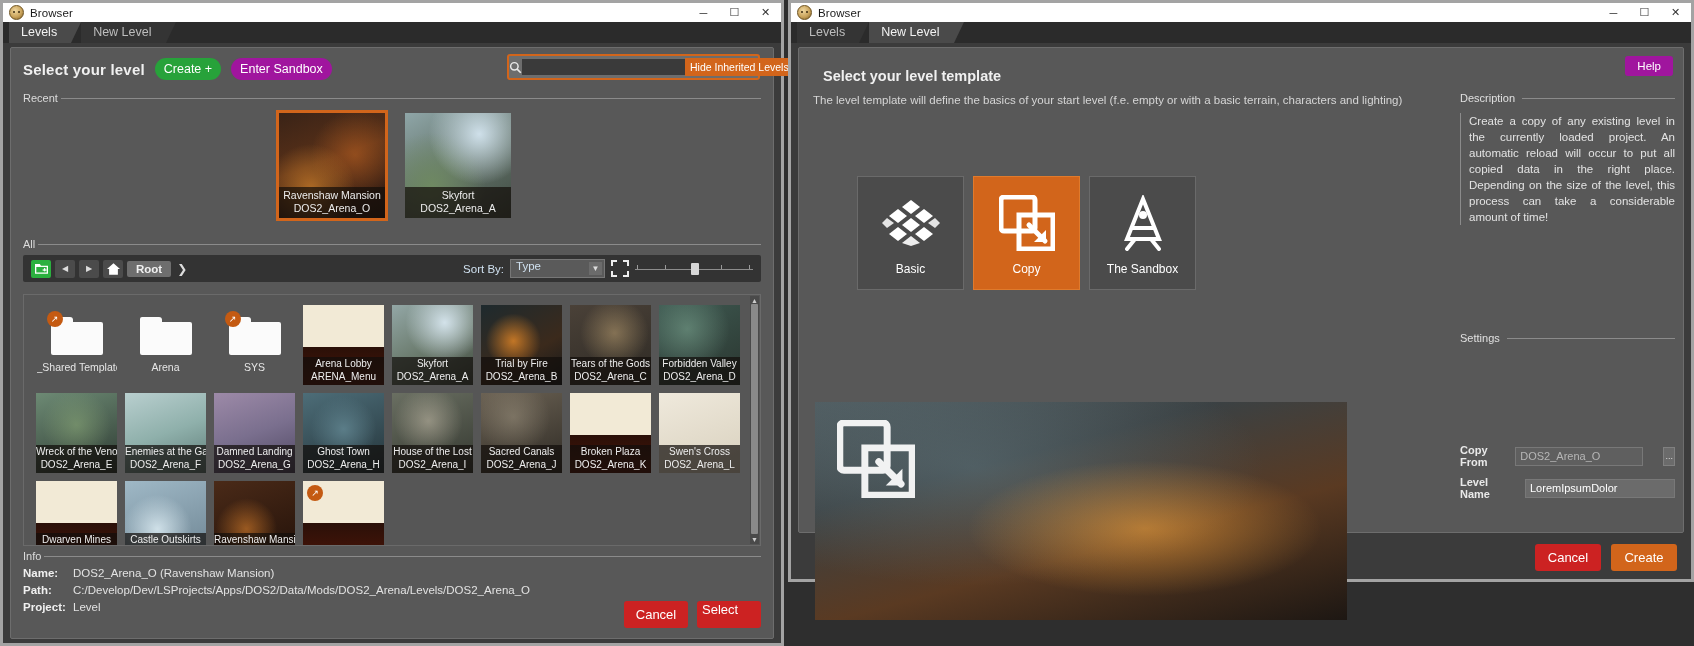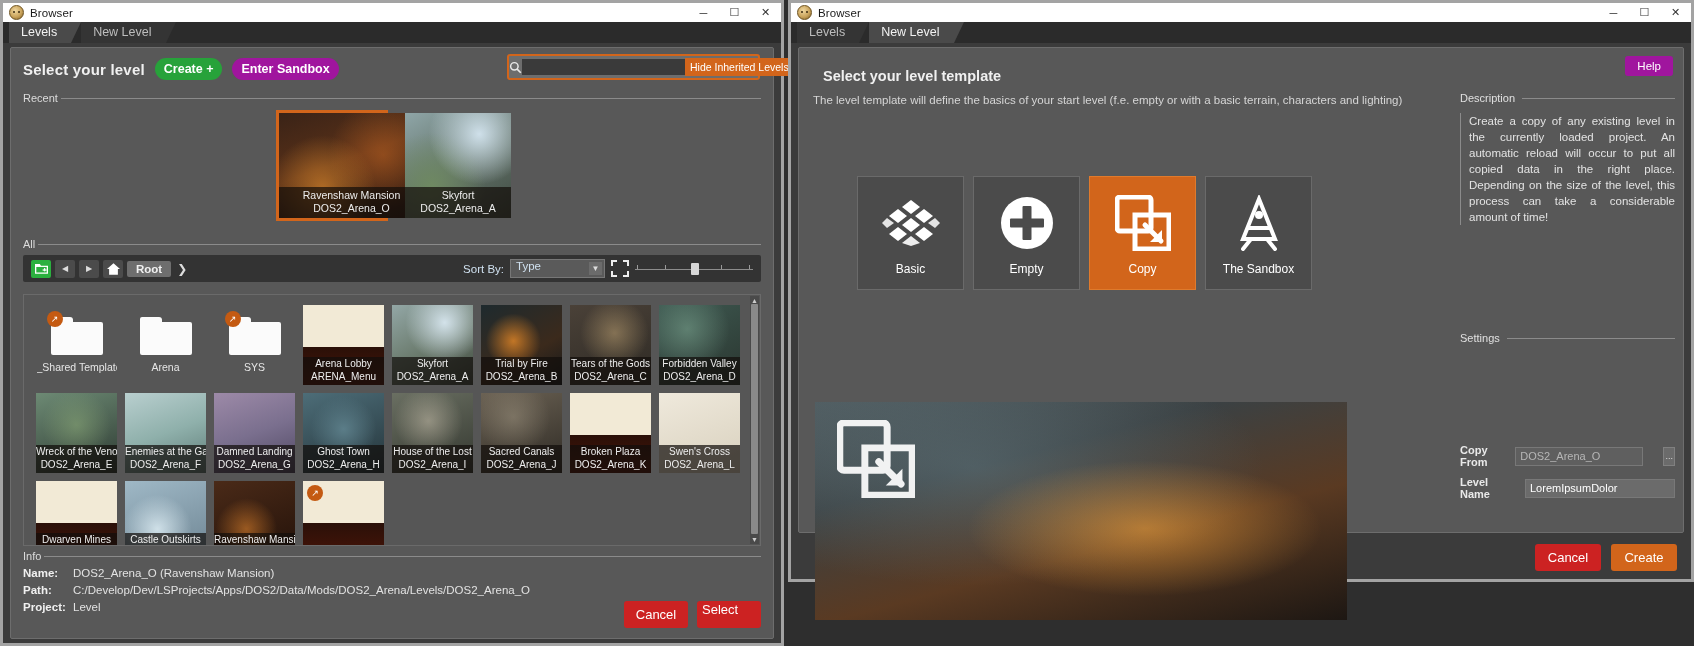--- a/index.html
+++ b/index.html
@@ -26,21 +26,21 @@
   .tab.active{background:#4a4a4a;color:#f2f2f2;}
   .tab.active:after{border-left-color:#4a4a4a;}
   .tab+.tab{margin-left:10px;}
 
   
   .body{position:absolute;left:0;right:0;top:40px;bottom:0;background:#3b3b3b;}
   .panel{position:absolute;left:7px;right:7px;top:4px;bottom:4px;background:#585858;border:1px solid #6d6d6d;border-radius:2px;}
 
   .hdr{display:flex;align-items:center;gap:10px;padding:10px 12px 4px 12px;}
   .hdr h1{margin:0;font-size:15px;font-weight:bold;color:#f0f0f0;letter-spacing:.2px;}
-  .btn{border:none;border-radius:11px;color:#fff;font-weight:bold;font-size:12.5px;padding:4px 9px;cursor:pointer;font-family:"Liberation Sans",sans-serif;}
+  .btn{border:none;border-radius:11px;color:#fff;font-weight:normal;font-size:12.5px;padding:4px 9px;cursor:pointer;font-family:"Liberation Sans",sans-serif;}
   .btn-green{background:#27a23a;}
   .btn-purple{background:#a0159e;}
 
   .searchwrap{position:absolute;right:13px;top:6px;display:flex;align-items:center;border:2px solid #d2651b;border-radius:3px;background:#6d6d6d;height:22px;width:249px;}
   .sicon{width:26px;display:flex;align-items:center;justify-content:center;color:#e4e4e4;}
   .sinput{flex:1;background:#3a3a3a;border:none;outline:none;height:16px;color:#ddd;font-size:12px;font-family:"Liberation Sans",sans-serif;padding:0 4px;}
   .hideinh{background:#d2651b;color:#fff;font-size:10.5px;padding:3px 5px;border:none;cursor:pointer;white-space:nowrap;font-family:"Liberation Sans",sans-serif;}
 
   .grouplbl{display:flex;align-items:center;gap:3px;margin:8px 12px 0 12px;font-size:11px;color:#dcdcdc;}
   .grouplbl .line{flex:1;height:1px;background:#8b8b8b;}
@@ -165,21 +165,21 @@
         <div class="grouplbl">
           <span>Recent</span>
           <span class="line"></span>
         </div>
 
         <div class="recent">
           <div class="tile sel" style="left:256px;top:3px;">
             <div class="thumb" style="background:
                  radial-gradient(circle at 30% 72%,rgba(255,160,50,.55),transparent 42%),
                  radial-gradient(circle at 72% 40%,rgba(255,130,40,.35),transparent 45%),
-                 linear-gradient(160deg,#3a2317,#5a3118 45%,#241410); padding-left: 39px;">
+                 linear-gradient(160deg,#3a2317,#5a3118 45%,#241410);">
               <div class="cap">
                 <span>Ravenshaw Mansion</span><br>
                 <span>DOS2_Arena_O</span>
               </div>
             </div>
           </div>
           <div class="tile" style="left:382px;top:3px;">
             <div class="thumb" style="background:
                  radial-gradient(circle at 70% 20%,#cfe0ea,transparent 45%),
                  radial-gradient(circle at 25% 70%,#6f8a62,transparent 50%),
@@ -462,30 +462,20 @@
                       <path d="M44 29 53 36 44 43 35 36z"></path>
                     <path d="M31 38 40 45 31 48 22 45z" opacity=".9"></path>
                     <path d="M7 20 14 25 7 30 2 25z" opacity=".85"></path>
                       <path d="M55 20 60 25 55 30 48 25z" opacity=".85"></path>
                   </g>
                 </svg>
               </div>
               <div class="lb">Basic</div>
             </div>
 
-            <div class="tmpl">
-              <div class="ic">
-                <svg width="56" height="56" viewBox="0 0 56 56">
-                    <circle cx="28" cy="28" r="26" fill="#fff"></circle>
-                    <rect x="23.5" y="11" width="9" height="34" rx="1" fill="#4b4b4b"></rect>
-                    <rect x="11" y="23.5" width="34" height="9" rx="1" fill="#4b4b4b"></rect>
-                  </svg>
-              </div>
-              <div class="lb">Empty</div>
-            </div>
 
             <div class="tmpl active">
               <div class="ic">
                 <svg width="56" height="56" viewBox="0 0 56 56">
                   <rect x="2" y="2" width="34" height="34" rx="3" fill="none" stroke="#fff" stroke-width="5"></rect>
                   <path d="M20 20h34v34H20z" fill="none" stroke="#fff" stroke-width="5"></path>
                   <path d="M30 30 l16 16" stroke="#fff" stroke-width="5" stroke-linecap="round"></path>
                   <path d="M47 47 l0 -12 -12 12z" fill="#fff"></path>
                 </svg>
               </div>

